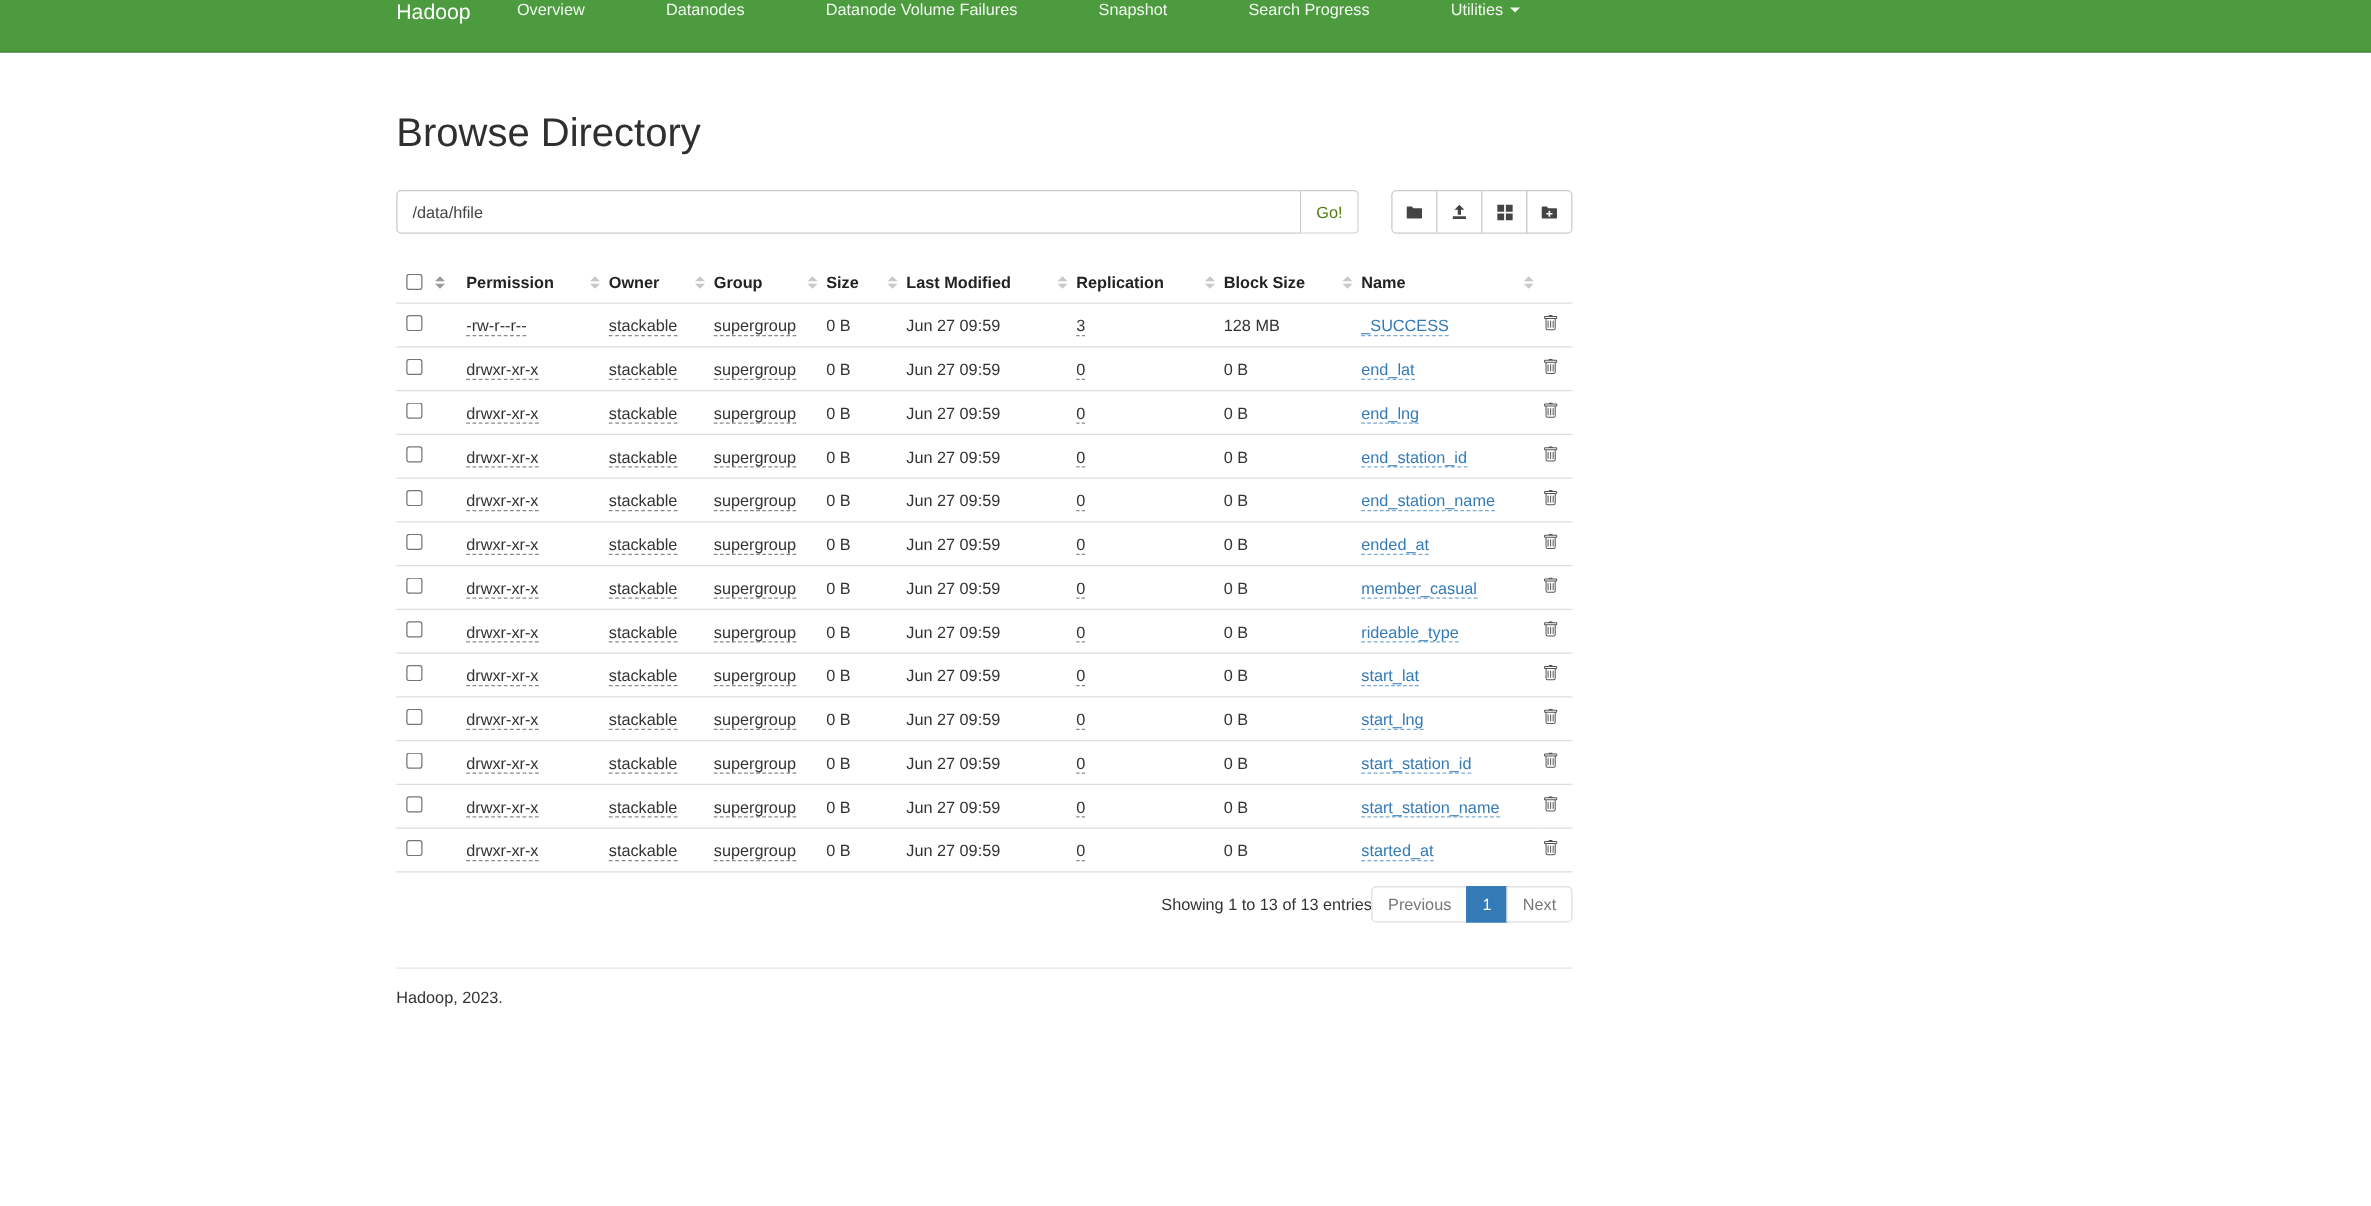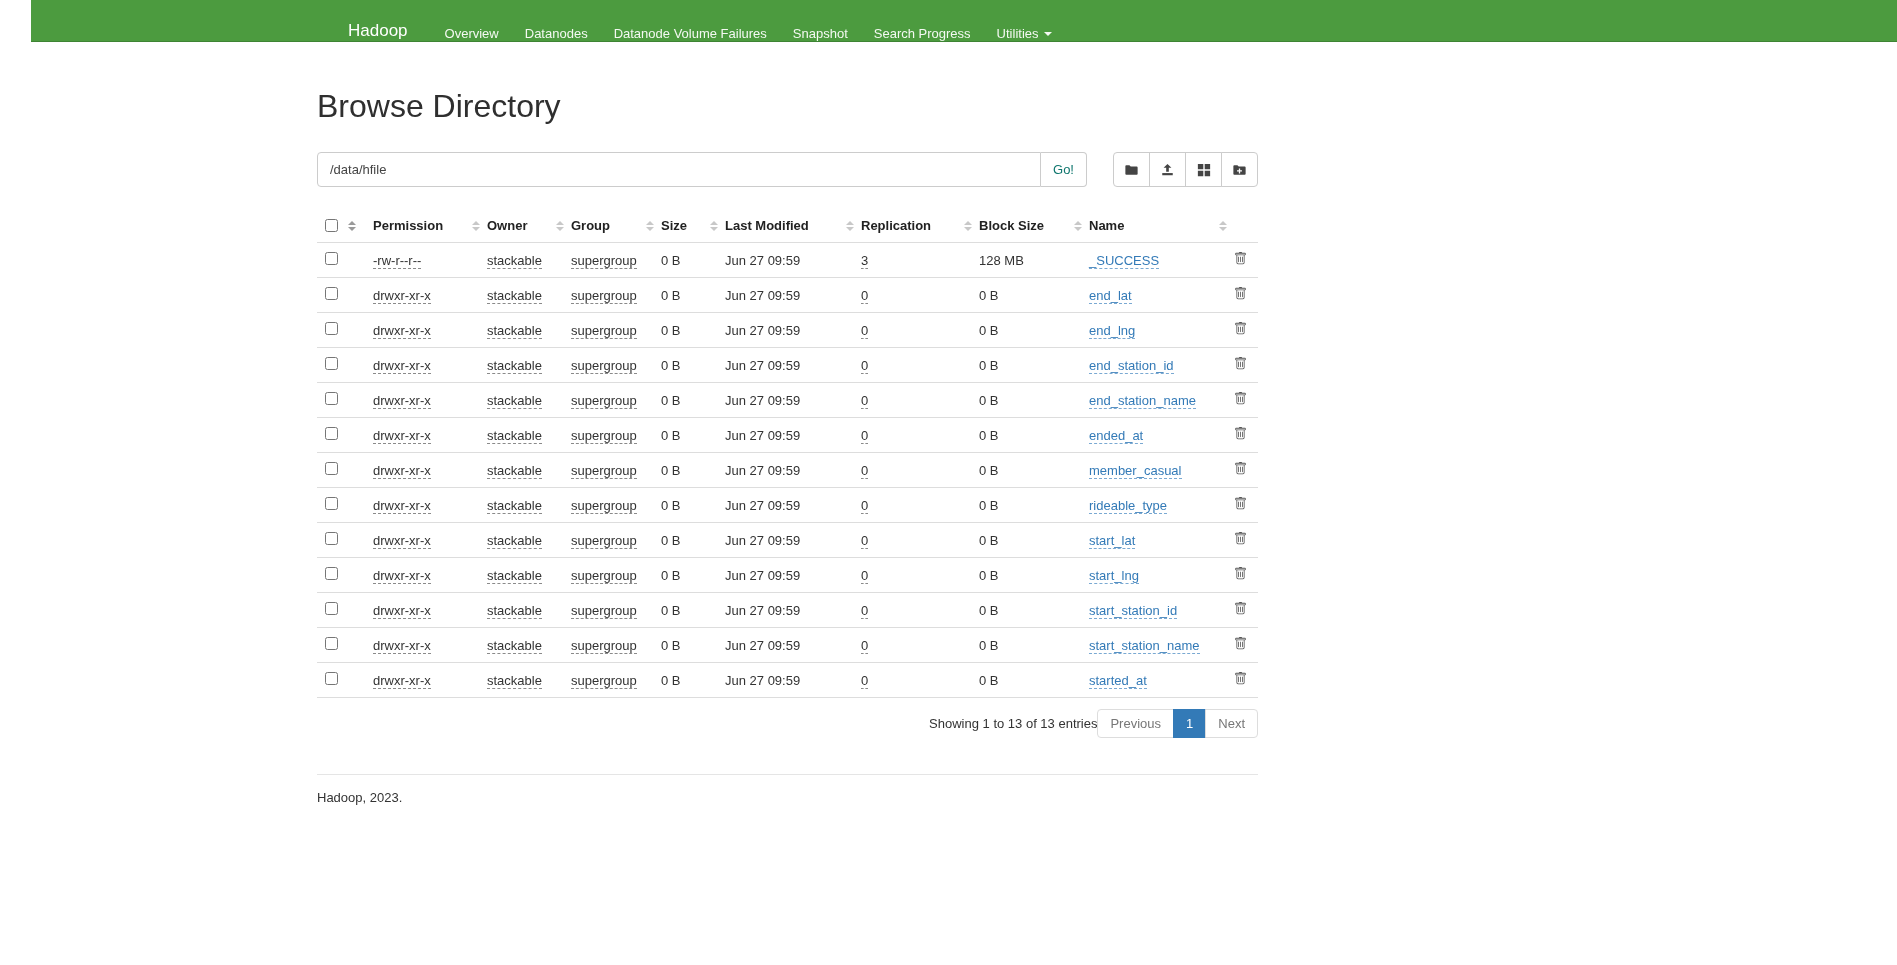--- a/index.html
+++ b/index.html
@@ -11,31 +11,30 @@
     min-width: 1897px;
     min-height: 965px;
   }
 
   
   .navbar {
     height: 42px;
     background: #4c9b3f;
     border-bottom: 1px solid #3e8434;
     display: flex;
-    align-items: flex-end;
+    align-items: flex-start;
     padding-left: 317px;
-    margin-left: 31px;
   }
   .navbar .brand {
     display: flex; align-items: center;
     color: #fff; font-size: 17px;
     padding-right: 10px; margin-right: 14px;
     cursor: pointer; text-decoration: none;
   }
-  .navbar .nav { display: flex; align-items: stretch; list-style: none; margin: 0; padding: 0; }
+  .navbar .nav { display: flex; align-items: stretch; list-style: none; margin: 0; padding: 0; gap: 39px; }
   .navbar .nav li { display: flex; }
   .navbar .nav a {
     display: flex; align-items: center;
     color: #f4f9f2; font-size: 13px;
     padding: 0 13px; text-decoration: none; cursor: pointer;
   }
   .caret {
     display: inline-block; margin-left: 5px;
     border-left: 4px solid transparent; border-right: 4px solid transparent;
     border-top: 4px solid #f4f9f2;
@@ -52,21 +51,21 @@
   .path-input {
     flex: 1; height: 35px; padding: 6px 12px;
     border: 1px solid #ccc; border-radius: 4px 0 0 4px;
     font-size: 13px; color: #444; outline: none;
     font-family: "Liberation Sans", sans-serif;
   }
   .go-btn {
     height: 35px; padding: 0 12px;
     border: 1px solid #ccc; border-left: 0;
     background: #fff; border-radius: 0 4px 4px 0;
-    font-size: 13px; color: #0f766e; cursor: pointer;
+    font-size: 13px; color: #4d7c0f; cursor: pointer;
     font-family: "Liberation Sans", sans-serif;
   }
   .toolbar { display: flex; margin-left: 26px; }
   .tool-btn {
     width: 37px; height: 35px;
     border: 1px solid #ccc; background: #fff;
     display: flex; align-items: center; justify-content: center;
     cursor: pointer; margin-left: -1px; padding: 0;
   }
   .tool-btn:first-child { border-radius: 4px 0 0 4px; margin-left: 0; }

